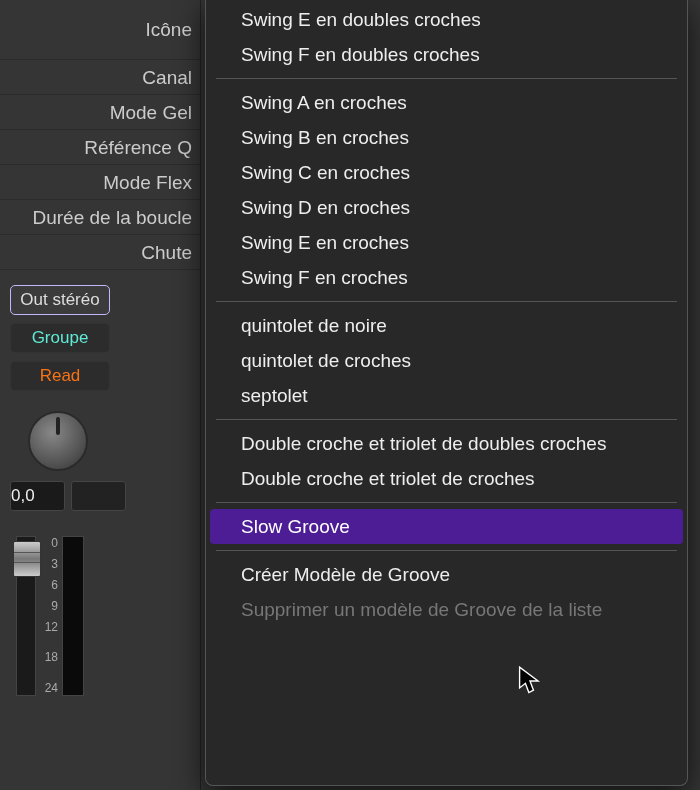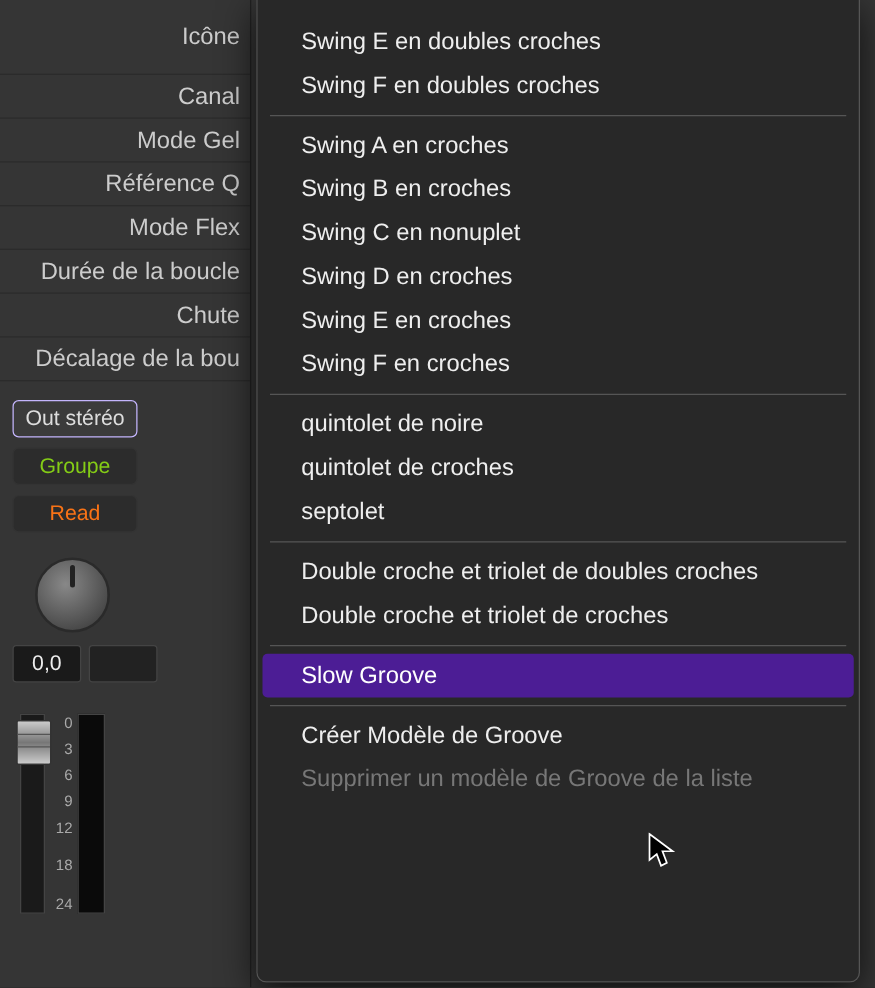--- a/index.html
+++ b/index.html
@@ -49,21 +49,21 @@
       border: 1px solid #c4b5fd;
       border-radius: 5px;
       color: #ddd;
       font-size: 17px;
       text-align: center;
       margin-bottom: 8px;
     }
     .btn.dark {
       background: #2c2c2c;
       border: 1px solid #333;
-      color: #84cc16;
+      color: #5eead4;
     }
     .btn.read {
       color: #f97316;
     }
     .knob-wrap {
       margin-top: 12px;
       text-align: left;
       padding-left: 18px;
     }
     .knob {
@@ -91,21 +91,20 @@
       margin-top: 10px;
     }
     .value-box {
       width: 55px;
       height: 30px;
       background: #1a1a1a;
       border: 1px solid #444;
       border-radius: 3px;
       color: #eee;
       font-size: 17px;
-      text-align: center;
       line-height: 28px;
     }
     .value-box.empty { background: #222; }
     .meters {
       margin-top: 25px;
       display: flex;
       gap: 4px;
       padding-left: 6px;
       align-items: flex-start;
     }
@@ -156,21 +155,21 @@
       position: absolute;
       left: 205px;
       top: 0;
       width: 483px;
       height: 786px;
       background: rgba(40,40,40,0.98);
       border: 1px solid #555;
       border-top: none;
       border-radius: 0 0 8px 8px;
       box-shadow: 0 8px 30px rgba(0,0,0,0.7);
-      padding-top: 16px;
+      padding-top: 2px;
       overflow: hidden;
     }
     .menu-item {
       height: 35px;
       line-height: 35px;
       padding-left: 35px;
       color: #eee;
       font-size: 19px;
       white-space: nowrap;
       cursor: default;
@@ -202,21 +201,20 @@
 
 <div class="sidebar">
   <div class="sidebar-rows">
     <div class="sidebar-label" style="height:60px;line-height:60px;">Icône</div>
     <div class="sidebar-label">Canal</div>
     <div class="sidebar-label">Mode Gel</div>
     <div class="sidebar-label">Référence Q</div>
     <div class="sidebar-label">Mode Flex</div>
     <div class="sidebar-label">Durée de la boucle</div>
     <div class="sidebar-label">Chute</div>
-    <div class="sidebar-label">Décalage de la bou</div>
   </div>
 
   <div class="controls">
     <div class="btn">Out stéréo</div>
     <div class="btn dark">Groupe</div>
     <div class="btn dark read">Read</div>
 
     <div class="knob-wrap">
       <div class="knob"></div>
     </div>
@@ -245,21 +243,21 @@
     </div>
   </div>
 </div>
 
 <div class="menu">
   <div class="menu-item">Swing E en doubles croches</div>
   <div class="menu-item">Swing F en doubles croches</div>
   <div class="sep"></div>
   <div class="menu-item">Swing A en croches</div>
   <div class="menu-item">Swing B en croches</div>
-  <div class="menu-item">Swing C en nonuplet</div>
+  <div class="menu-item">Swing C en croches</div>
   <div class="menu-item">Swing D en croches</div>
   <div class="menu-item">Swing E en croches</div>
   <div class="menu-item">Swing F en croches</div>
   <div class="sep"></div>
   <div class="menu-item">quintolet de noire</div>
   <div class="menu-item">quintolet de croches</div>
   <div class="menu-item">septolet</div>
   <div class="sep"></div>
   <div class="menu-item">Double croche et triolet de doubles croches</div>
   <div class="menu-item">Double croche et triolet de croches</div>

